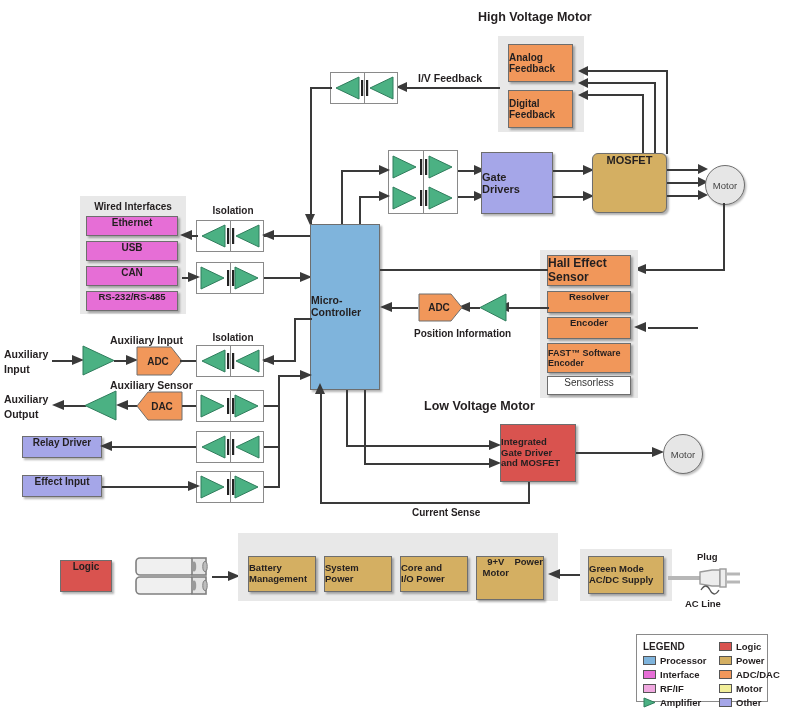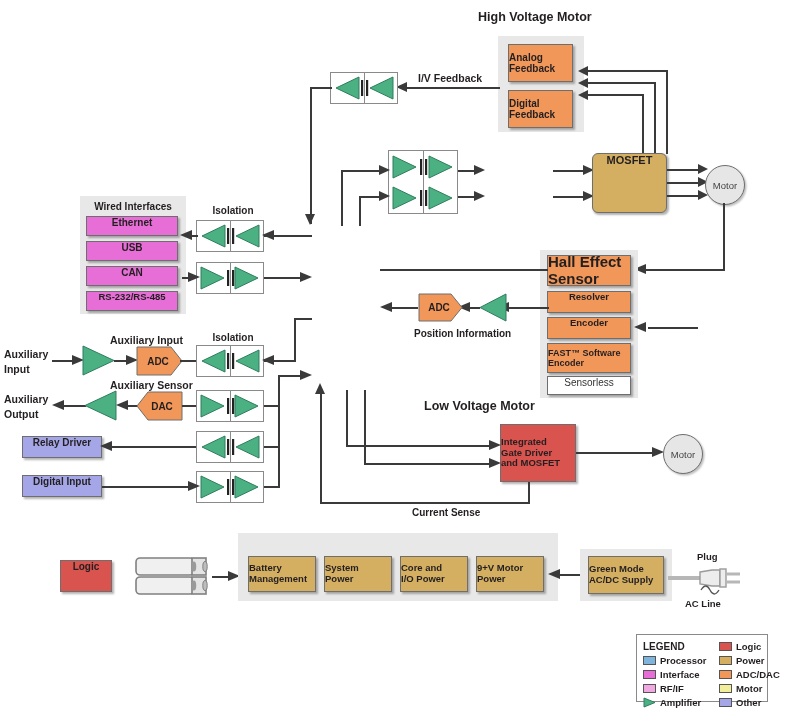--- a/index.html
+++ b/index.html
@@ -125,20 +125,24 @@
 
   <div class="wire hw" style="left:458px;top:170px;width:20px;"></div>
   <svg class="abs" style="left:474px;top:164px;width:12px;height:14px;">
       <polygon points="11,6 0,1 0,11" fill="#3a3a3a"></polygon>
     </svg>
   <div class="wire hw" style="left:458px;top:196px;width:20px;"></div>
   <svg class="abs" style="left:474px;top:190px;width:12px;height:14px;">
       <polygon points="11,6 0,1 0,11" fill="#3a3a3a"></polygon>
     </svg>
 
+  <div class="box" style="left:481px;top:152px;width:72px;height:62px;background:#a5a6e8;font-size:11px;flex-direction:column;">
+    <span>Gate</span>
+    <span>Drivers</span>
+  </div>
 
   <div class="wire hw" style="left:553px;top:170px;width:34px;"></div>
   <svg class="abs" style="left:583px;top:164px;width:12px;height:14px;">
       <polygon points="11,6 0,1 0,11" fill="#3a3a3a"></polygon>
     </svg>
   <div class="wire hw" style="left:553px;top:196px;width:34px;"></div>
   <svg class="abs" style="left:583px;top:190px;width:12px;height:14px;">
       <polygon points="11,6 0,1 0,11" fill="#3a3a3a"></polygon>
     </svg>
 
@@ -220,20 +224,24 @@
     </svg>
   <div class="wire hw" style="left:182px;top:277px;width:10px;"></div>
   <svg class="abs" style="left:188px;top:271px;width:14px;height:14px;">
       <polygon points="12,6 0,1 0,11" fill="#3a3a3a"></polygon>
     </svg>
   <div class="wire hw" style="left:264px;top:277px;width:40px;"></div>
   <svg class="abs" style="left:300px;top:271px;width:14px;height:14px;">
       <polygon points="12,6 0,1 0,11" fill="#3a3a3a"></polygon>
     </svg>
 
+  <div class="box" style="left:310px;top:224px;width:70px;height:166px;background:#7fb4dc;font-size:10.5px;flex-direction:column;">
+    <span>Micro-</span>
+    <span>Controller</span>
+  </div>
 
   <div class="lbl" style="left:4px;top:348px;font-size:10.5px;">Auxiliary</div>
   <div class="lbl" style="left:4px;top:363px;font-size:10.5px;">Input</div>
   <div class="wire hw" style="left:52px;top:360px;width:26px;"></div>
   <svg class="abs" style="left:72px;top:354px;width:14px;height:14px;">
       <polygon points="12,6 0,1 0,11" fill="#3a3a3a"></polygon>
     </svg>
   <svg class="abs" style="left:82px;top:345px;width:34px;height:32px;">
       <polygon points="1,1 1,30 32,15.5" fill="#4bb183" stroke="#2f7d5c" stroke-width="1"></polygon>
     </svg>
@@ -333,21 +341,21 @@
       <rect x="3" y="0" width="2.2" height="16" fill="#222"></rect>
       <rect x="8" y="0" width="2.2" height="16" fill="#222"></rect>
     </svg>
   <div class="wire hw" style="left:108px;top:446px;width:88px;"></div>
   <svg class="abs" style="left:100px;top:440px;width:14px;height:14px;">
       <polygon points="0,6 12,1 12,11" fill="#3a3a3a"></polygon>
     </svg>
   <div class="wire hw" style="left:264px;top:446px;width:16px;"></div>
 
   <div class="box" style="left:22px;top:475px;width:80px;height:22px;background:#a5a6e8;font-size:10px;">
-    <span>Digital Input</span>
+    <span>Effect Input</span>
   </div>
   <div class="iso" style="left:196px;top:471px;width:68px;height:32px;">
     <div class="isohalf" style="left:0;"></div>
       <div class="isohalf right"></div>
   </div>
   <svg class="abs" style="left:200px;top:475px;width:26px;height:24px;">
       <polygon points="1,1 1,23 24,12" fill="#4bb183" stroke="#2f7d5c" stroke-width="1"></polygon>
     </svg>
   <svg class="abs" style="left:234px;top:475px;width:26px;height:24px;">
       <polygon points="1,1 1,23 24,12" fill="#4bb183" stroke="#2f7d5c" stroke-width="1"></polygon>
@@ -357,21 +365,21 @@
       <rect x="8" y="0" width="2.2" height="16" fill="#222"></rect>
     </svg>
   <div class="wire hw" style="left:102px;top:486px;width:88px;"></div>
   <svg class="abs" style="left:188px;top:480px;width:14px;height:14px;">
       <polygon points="12,6 0,1 0,11" fill="#3a3a3a"></polygon>
     </svg>
   <div class="wire hw" style="left:264px;top:486px;width:16px;"></div>
   <div class="wire vw" style="left:278px;top:405px;height:82px;"></div>
 
   <div class="panel" style="left:540px;top:250px;width:98px;height:148px;"></div>
-  <div class="box" style="left:547px;top:255px;width:84px;height:31px;background:#f1975a;font-size:15px;flex-direction:column;">
+  <div class="box" style="left:547px;top:255px;width:84px;height:31px;background:#f1975a;font-size:12px;flex-direction:column;">
     <span>Hall Effect</span>
     <span>Sensor</span>
   </div>
   <div class="box" style="left:547px;top:291px;width:84px;height:22px;background:#f1975a;font-size:9.5px;">
     <span>Resolver</span>
   </div>
   <div class="box" style="left:547px;top:317px;width:84px;height:22px;background:#f1975a;font-size:9.5px;">
     <span>Encoder</span>
   </div>
   <div class="box" style="left:547px;top:343px;width:84px;height:30px;background:#f1975a;font-size:9px;flex-direction:column;">
@@ -470,21 +478,21 @@
     <span>Management</span>
   </div>
   <div class="box" style="left:324px;top:556px;width:68px;height:36px;background:#d4af62;font-size:9.5px;flex-direction:column;">
     <span>System</span>
     <span>Power</span>
   </div>
   <div class="box" style="left:400px;top:556px;width:68px;height:36px;background:#d4af62;font-size:9.5px;flex-direction:column;">
     <span>Core and</span>
     <span>I/O Power</span>
   </div>
-  <div class="box" style="left:476px;top:556px;width:68px;height:36px;background:#d4af62;font-size:9.5px;flex-direction:column;">
+  <div class="box" style="left:476px;top:556px;width:68px;height:44px;background:#d4af62;font-size:9.5px;flex-direction:row;">
     <span>9+V Motor</span>
     <span>Power</span>
   </div>
 
   <div class="wire hw" style="left:558px;top:574px;width:28px;"></div>
   <svg class="abs" style="left:548px;top:568px;width:14px;height:14px;">
       <polygon points="0,6 12,1 12,11" fill="#3a3a3a"></polygon>
     </svg>
 
   <div class="panel" style="left:580px;top:549px;width:92px;height:52px;"></div>

